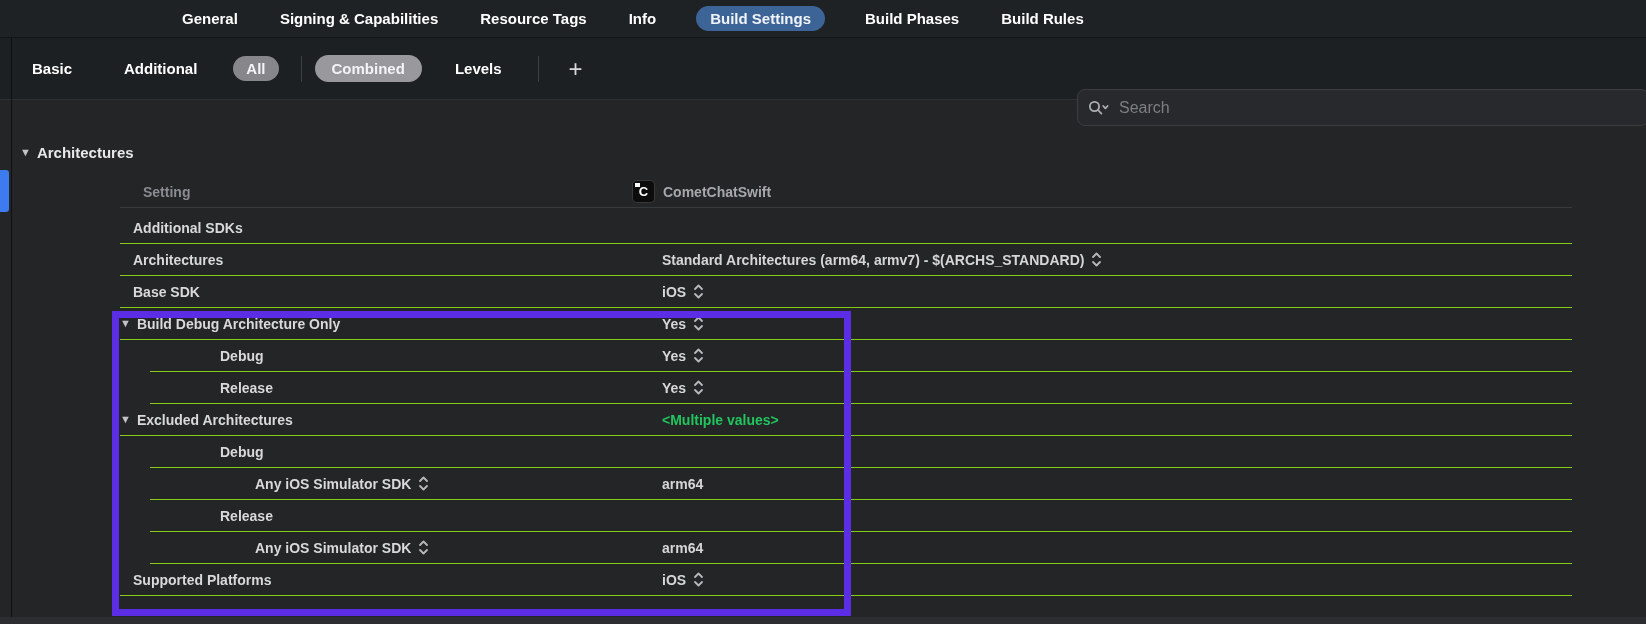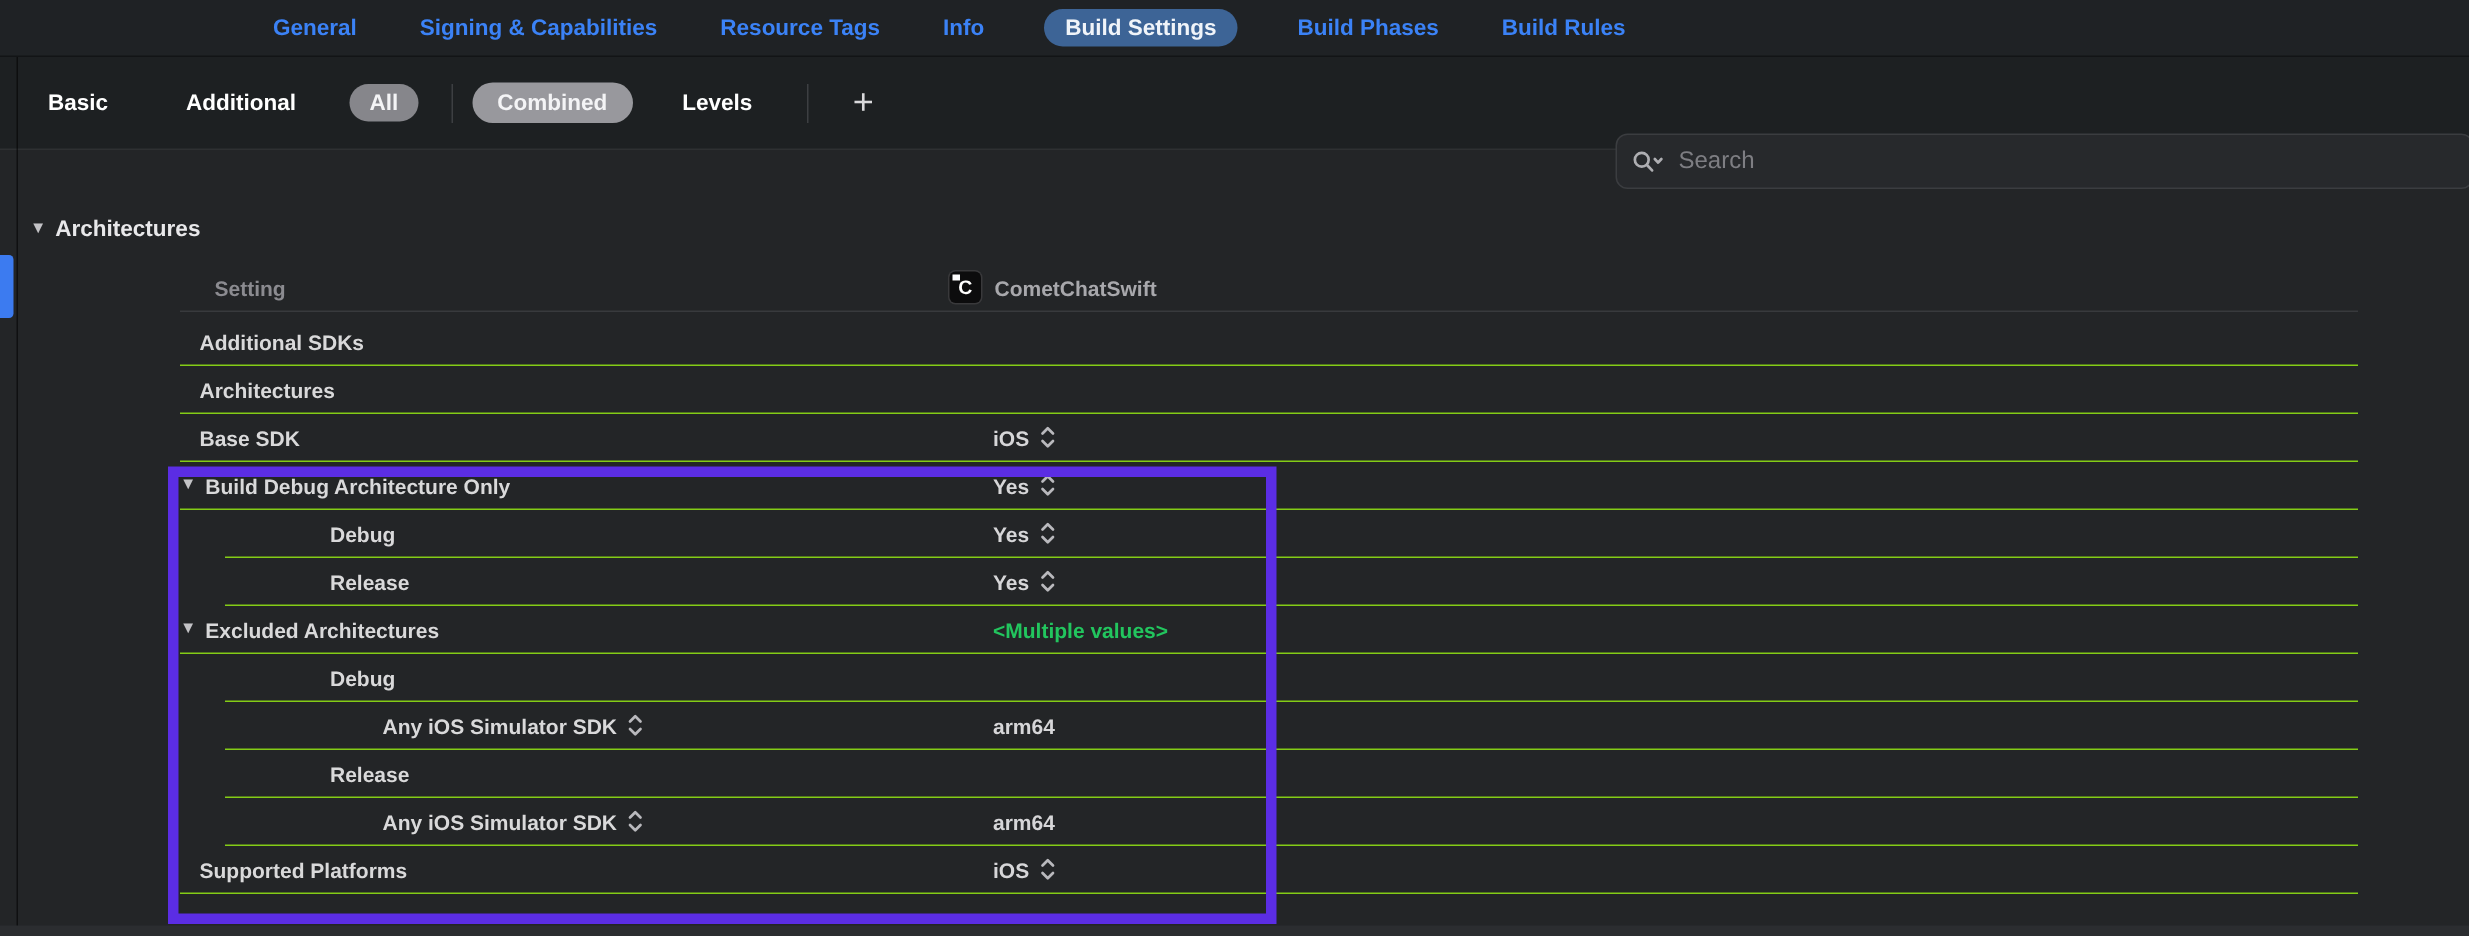--- a/index.html
+++ b/index.html
@@ -12,21 +12,21 @@
   
   .tabbar{
     position:absolute;left:0;top:0;width:1646px;height:37px;
     background:#1f2225;border-bottom:1px solid #121416;
   }
   .tabbar-inner{
     position:absolute;left:180px;top:0;height:37px;
     display:flex;align-items:center;gap:38px;
   }
   .tab{
-    color:#3b82f6;font-size:15px;font-weight:700;white-space:nowrap;
+    color:#ffffff;font-size:15px;font-weight:700;white-space:nowrap;
     padding:4px 2px;border-radius:13px;cursor:default;
   }
   .tab.selected{
     background:var(--tab-selected,#3d6496);color:#f0f4f9;padding:4px 14px;text-align:right;
   }
   
   .toolbar{
     position:absolute;left:0;top:38px;width:1646px;height:61px;
     background:#1d2022;border-bottom:1px solid #2e3032;
   }
@@ -171,20 +171,29 @@
       <span class="target-name">CometChatSwift</span>
     </span>
   </div>
 
   <div class="row l0" style="top:212px">
     <span class="label">Additional SDKs</span>
   </div>
 
   <div class="row l0" style="top:244px">
     <span class="label">Architectures</span>
+    <span class="value">
+      <span>Standard Architectures (arm64, armv7)  -  $(ARCHS_STANDARD)</span>
+      <span class="stepper">
+        <svg width="11" height="17" viewBox="0 0 11 17">
+            <path d="M2 6 L5.5 2.5 L9 6" fill="none" stroke="#b9b9bd" stroke-width="1.8" stroke-linecap="round" stroke-linejoin="round"></path>
+            <path d="M2 11 L5.5 14.5 L9 11" fill="none" stroke="#b9b9bd" stroke-width="1.8" stroke-linecap="round" stroke-linejoin="round"></path>
+          </svg>
+      </span>
+    </span>
   </div>
 
   <div class="row l0" style="top:276px">
     <span class="label">Base SDK</span>
     <span class="value">
       <span>iOS</span>
       <span class="stepper">
         <svg width="11" height="17" viewBox="0 0 11 17">
             <path d="M2 6 L5.5 2.5 L9 6" fill="none" stroke="#b9b9bd" stroke-width="1.8" stroke-linecap="round" stroke-linejoin="round"></path>
             <path d="M2 11 L5.5 14.5 L9 11" fill="none" stroke="#b9b9bd" stroke-width="1.8" stroke-linecap="round" stroke-linejoin="round"></path>

